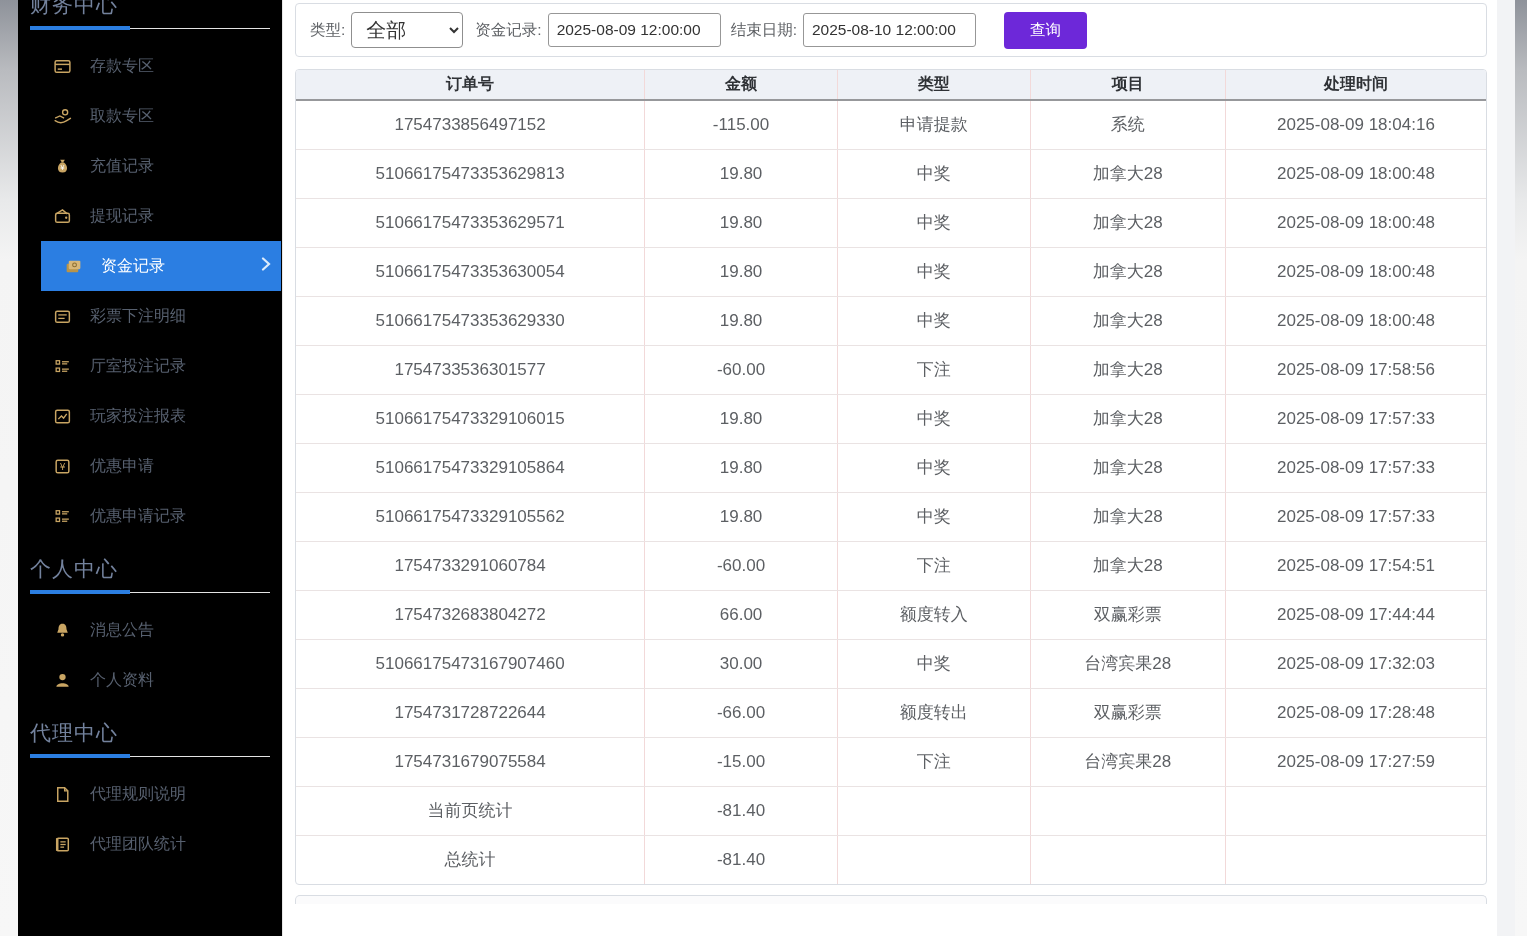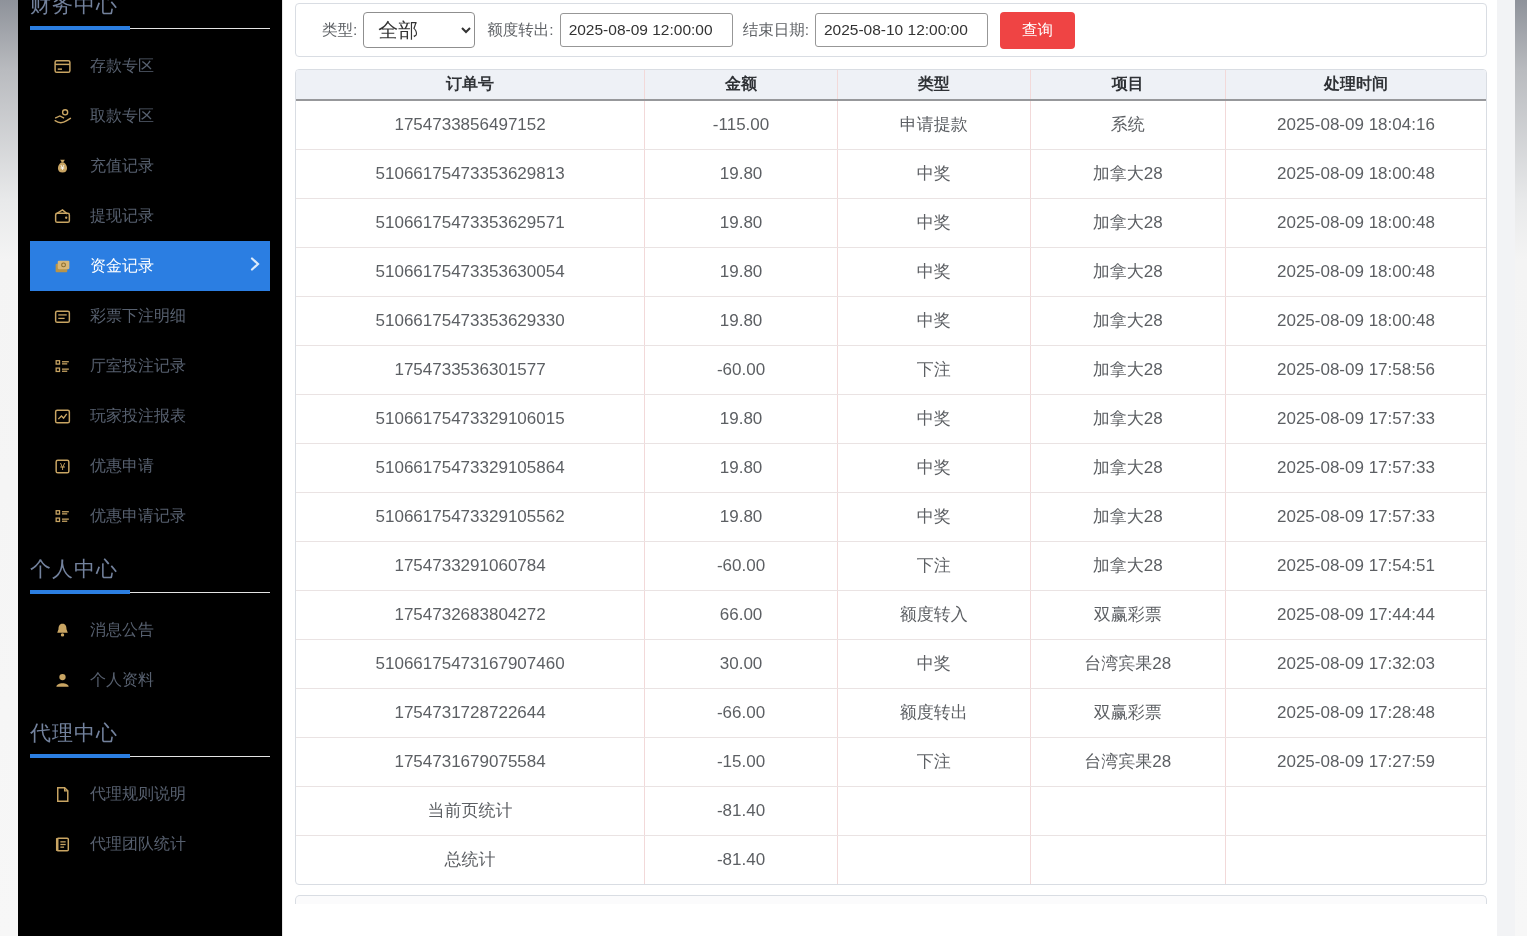--- a/index.html
+++ b/index.html
@@ -36,46 +36,46 @@
   .title-underline::before {
     content:""; position:absolute; left:0; top:-2px;
     width:100px; height:4px; background:#2b7ee2;
   }
   .nav-item {
     display:flex; align-items:center; height:50px; width:240px;
     padding-left:22px; cursor:pointer; position:relative;
   }
   .nav-item .ico { width:20px; height:20px; flex:0 0 20px; display:flex; align-items:center; justify-content:center; }
   .nav-item .lbl { margin-left:18px; font-size:16px; color:#57606f; }
-  .nav-item.active { background:#2b7ee2; }
+  .nav-item.active { background:#2b7ee2;margin-left:11px; }
   .nav-item.active .lbl { color:#ffffff; }
   .nav-item .chev { position:absolute; right:10px; top:16px; }
 
   
   .main-wrap { width:1214px; background:#ffffff; padding:3px 10px 0 12px; }
   .panel {
     background:#fff; border:1px solid #d9dde3; border-radius:4px;
   }
   .filter-panel {
-    height:54px; display:flex; align-items:center; padding-left:26px;
+    height:54px; display:flex; align-items:center; padding-left:14px;
   }
   .f-label { font-size:15.5px; color:#5f6266; margin-right:6px; }
   .f-select {
     width:112px; height:36px; border:1px solid #8f8f8f; border-radius:4px;
     font-size:20px; color:#333; padding:0 6px 0 10px; background:#fff;
     font-family:inherit; margin-right:12px;
   }
   .f-input {
     width:173px; height:34px; border:1px solid #979797; border-radius:3px;
     font-size:15.5px; color:#333; padding:0 6px 0 8px; background:#fff;
     font-family:inherit; margin-right:10px;
   }
   .f-btn {
-    width:75px; height:37px; margin-left:2px; border:none; border-radius:4px;
-    background:#ef4444; color:#fff; font-size:15.5px; cursor:pointer;
+    width:83px; height:37px; margin-left:18px; border:none; border-radius:4px;
+    background:#6d28d9; color:#fff; font-size:15.5px; cursor:pointer;
     font-family:inherit;
   }
 
   .table-panel { margin-top:12px; overflow:hidden; }
   table { width:100%; border-collapse:collapse; table-layout:fixed; }
   thead th {
     background:#eef1f6; height:30px; font-size:16px; font-weight:bold;
     color:#2f3236; text-align:center;
     border-bottom:2px solid #97989b; border-right:1px solid #f2d9d9;
   }
@@ -278,21 +278,21 @@
 
   </aside>
 
   <div class="main-wrap">
 
     <div class="panel filter-panel">
       <span class="f-label">类型:</span>
       <select class="f-select">
         <option>全部</option>
       </select>
-      <span class="f-label">额度转出:</span>
+      <span class="f-label">资金记录:</span>
       <input class="f-input" type="text" value="2025-08-09 12:00:00" style="">
       <span class="f-label">结束日期:</span>
       <input class="f-input" type="text" value="2025-08-10 12:00:00" style="">
       <button class="f-btn">查询</button>
     </div>
 
     <div class="panel table-panel">
       <table>
         <colgroup>
           <col style="width:29.3%">

